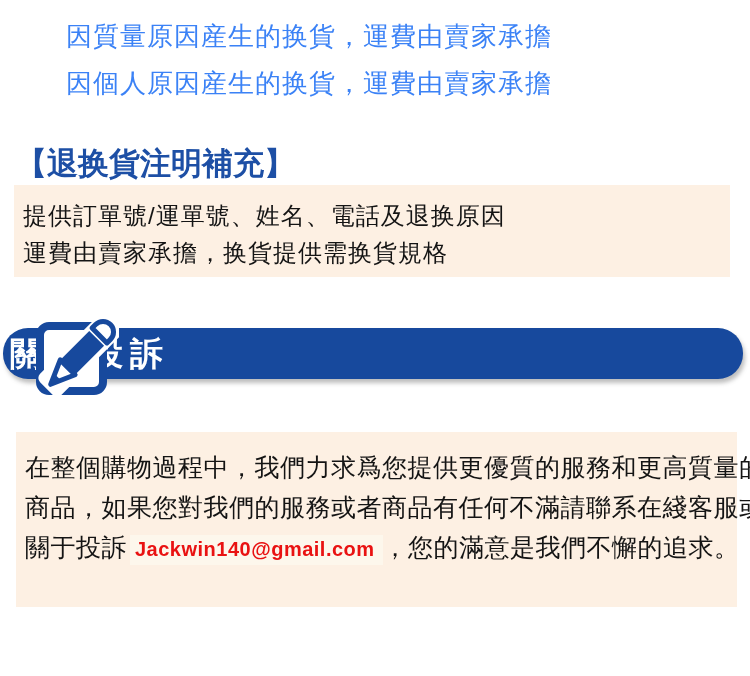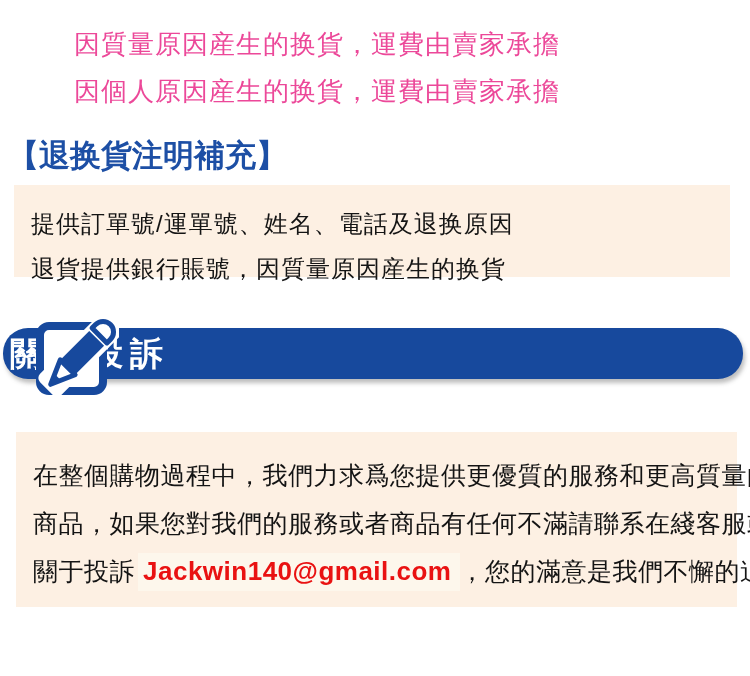--- a/index.html
+++ b/index.html
@@ -12,49 +12,49 @@
     width: 750px;
     height: 676px;
     background: var(--page-bg, #ffffff);
     font-family: "Liberation Sans", "DejaVu Sans", sans-serif;
     color: #111111;
     overflow: hidden;
   }
   .intro-line {
     position: absolute;
     left: 66px;
-    margin: 8px;
+    margin: 0;
     font-size: 26px;
     line-height: 30px;
     letter-spacing: 1px;
-    color: #ec4899;
+    color: #3b82f6;
     white-space: nowrap;
   }
   .intro-line.l1 { top: 21px; }
   .intro-line.l2 { top: 68px; }
 
   .section-heading {
     position: absolute;
     left: 8px;
     top: 136px;
-    margin: 0;
+    margin: 8px;
     font-size: 31px;
     line-height: 40px;
     font-weight: bold;
     color: var(--heading-blue, #1d4fa5);
     white-space: nowrap;
   }
 
   .panel {
     position: absolute;
     background: var(--panel-cream, #fdf0e3);
     box-sizing: border-box;
   }
   .panel p {
-    margin: 8px;
+    margin: 0;
     white-space: nowrap;
   }
   .panel-1 {
     left: 14px;
     top: 185px;
     width: 716px;
     height: 92px;
     padding: 12px 8px 0 9px;
   }
   .panel-1 p {
@@ -99,21 +99,21 @@
     padding: 15px 8px 0 9px;
   }
   .panel-2 p {
     font-size: 25px;
     line-height: 40px;
     letter-spacing: 0.5px;
     color: #141414;
   }
   .email-link {
     font-family: "Liberation Sans", sans-serif;
-    font-size: 26px;
+    font-size: 20px;
     font-weight: bold;
     color: var(--email-red, #e91212);
     background: var(--email-highlight, #fdf7ec);
     text-decoration: none;
     padding: 3px 8px 5px 5px;
     margin-left: 3px;
   }
 </style>
 </head>
 <body>
@@ -121,21 +121,21 @@
 <div class="page">
 
   <p class="intro-line l1">因質量原因産生的换貨，運費由賣家承擔</p>
 
   <p class="intro-line l2">因個人原因産生的换貨，運費由賣家承擔</p>
 
   <h2 class="section-heading">【退换貨注明補充】</h2>
 
   <div class="panel panel-1">
     <p>提供訂單號/運單號、姓名、電話及退换原因</p>
-    <p>退貨提供銀行賬號，因質量原因産生的换貨</p>
+    <p>運費由賣家承擔，换貨提供需换貨規格</p>
   </div>
 
   <div class="banner">
     <span class="banner-title">關于投訴</span>
   </div>
 
   <div class="note-icon">
     <svg width="90" height="99" viewBox="0 0 90 99" xmlns="http://www.w3.org/2000/svg">
 
       <rect x="11" y="21" width="63" height="65" rx="9" fill="#ffffff" stroke="#17499d" stroke-width="8"></rect>

